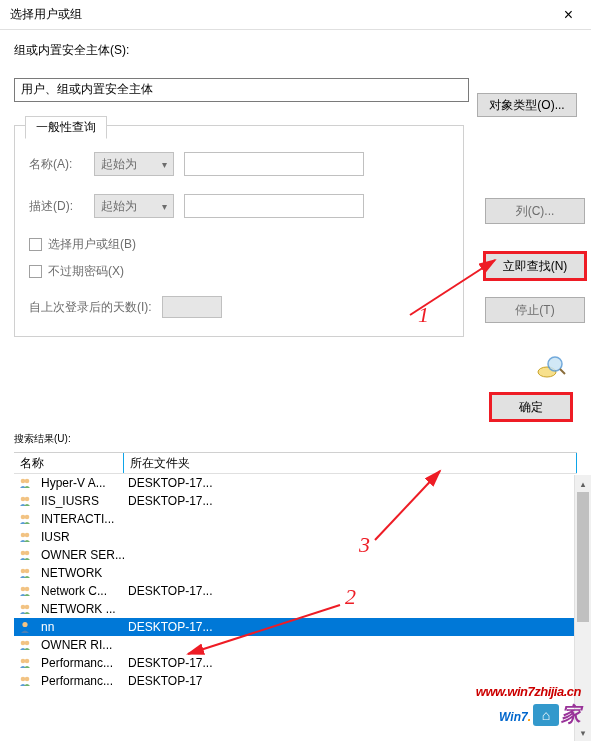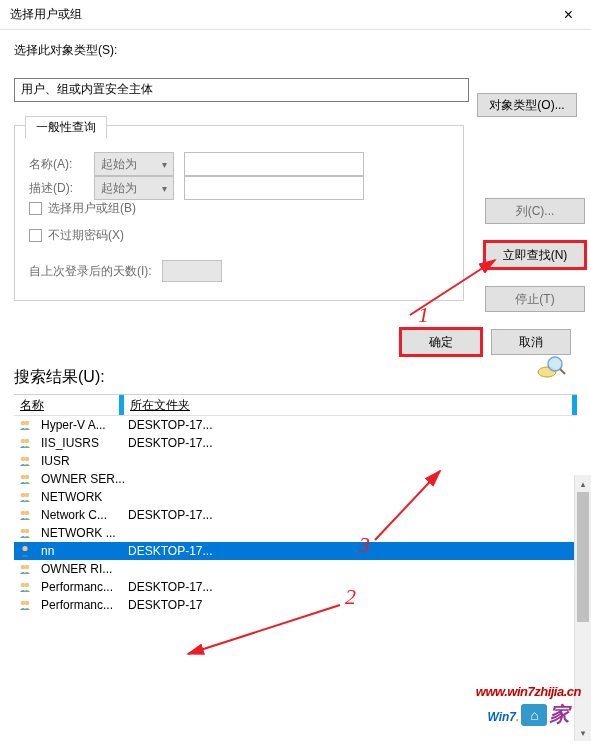--- a/index.html
+++ b/index.html
@@ -12,61 +12,61 @@
     
     .field-group { margin-bottom: 8px; }
     .field-label { display: block; margin-bottom: 3px; color: #000; }
     .field-row { display: flex; gap: 8px; align-items: center; }
     .text-input { flex: 1; height: 24px; border: 1px solid #7a7a7a; padding: 2px 6px; background: #fff; font-size: 12px; }
     .side-btn { width: 100px; height: 24px; border: 1px solid #adadad; background: #e1e1e1; cursor: pointer; font-size: 12px; margin-top: 31px; }
     
     .tab-panel { border: 1px solid #d0d0d0; margin-top: 8px; padding: 26px 14px 18px; position: relative; }
     .tab-label { position: absolute; top: -10px; left: 10px; background: #fff; padding: 2px 10px; border: 1px solid #d0d0d0; border-bottom: 1px solid #fff; font-size: 12px; }
     
-    .query-row { display: flex; align-items: center; gap: 10px; }
+    .query-row { display: flex; align-items: center; gap: 10px; margin-bottom: 18px; }
     .query-label { width: 55px; color: #6d6d6d; }
     .combo { width: 80px; height: 24px; border: 1px solid #c0c0c0; background: #e6e6e6; display: flex; align-items: center; justify-content: space-between; padding: 0 6px; color: #6d6d6d; }
     .combo-arrow { font-size: 10px; }
     .query-input { flex: 1; height: 24px; border: 1px solid #c0c0c0; background: #fff; max-width: 180px; }
     
     .right-panel { position: absolute; right: 14px; top: 198px; width: 92px; }
     .right-btn { width: 100px; height: 26px; border: 1px solid #adadad; background: #e1e1e1; cursor: pointer; font-size: 12px; display: block; margin-bottom: 18px; color: #6d6d6d; }
     .right-btn.active { border: 1px solid #adadad; color: #000; }
-    .highlight-red { outline: 3px solid #ee1c25; outline-offset: -1px; }
+    .highlight-red { outline: 3px solid #ee1c25; outline-offset: -1px; margin-top: 29px; }
     
     .checkbox-row { display: flex; align-items: center; gap: 6px; margin-bottom: 10px; color: #6d6d6d; }
     .checkbox { width: 13px; height: 13px; border: 1px solid #a0a0a0; background: #fff; }
     
     .days-row { display: flex; align-items: center; gap: 10px; margin-top: 16px; color: #6d6d6d; }
     .days-spin { width: 60px; height: 22px; border: 1px solid #c0c0c0; background: #e6e6e6; }
     
     .magnify-icon { position: absolute; right: 24px; top: 354px; }
     
     .action-row { display: flex; justify-content: flex-end; gap: 10px; margin-top: 28px; align-items: center; padding-right: 6px; }
     .action-btn { width: 80px; height: 26px; border: 1px solid #adadad; background: #e1e1e1; cursor: pointer; font-size: 12px; }
-    .search-result-label { margin-top: 12px; font-size: 16px; }
+    .search-result-label { margin-top: 12px; font-size: 10px; }
     
     .result-table { margin-top: 6px; border-top: 1px solid #d0d0d0; width: 100%; position: relative; }
     .table-header { display: flex; background: #fff; border-bottom: 1px solid #e0e0e0; }
-    .th { height: 20px; display: flex; align-items: center; padding: 0 6px; border-right: 5px solid #0ea5e9; text-decoration: underline; }
+    .th { height: 20px; display: flex; align-items: center; padding: 0 6px; border-right: 1px solid #0ea5e9; }
     .th.name { width: 110px; }
     .th.folder { flex: 1; }
     .table-body { height: 242px; overflow-y: auto; overflow-x:hidden; position: relative; }
     .tr { display: flex; height: 18px; align-items: center; font-size: 12px; }
     .tr.selected { background: #0078d7; color: #fff; }
     .td { padding: 0 4px; display: flex; align-items: center; gap: 9px; overflow: hidden; white-space: nowrap; }
     .td.name { width: 110px; }
     .td.folder { flex: 1; }
     .row-icon { width: 14px; height: 14px; display: inline-flex; align-items: center; justify-content: center; flex-shrink: 0; }
     
     .scrollbar-v { position: absolute; right: 0; top: 475px; width: 17px; height: 266px; background: #f0f0f0; border-left: 1px solid #e0e0e0; }
     .scroll-up, .scroll-down { height: 17px; background: #f0f0f0; display: flex; align-items: center; justify-content: center; font-size: 9px; color: #606060; }
     .scroll-thumb { margin: 0 2px; background: #c0c0c0; height: 130px; }
     
-    .watermark { position: absolute; right: 10px; bottom: 18px; text-align: center; pointer-events: none; }
+    .watermark { position: absolute; right: 10px; bottom: 18px; text-align: right; pointer-events: none; }
     .wm-url { color: #cc0000; font-style: italic; font-size: 13px; font-weight: bold; letter-spacing: -0.5px; }
     .wm-logo { display: inline-flex; align-items: center; gap: 2px; margin-top: 2px; }
     .wm-win7 { font-size: 20px; font-weight: bold; color: #0066cc; font-style: italic; }
     .wm-dot { color: #ff9900; }
     .wm-home { width: 26px; height: 22px; background: #3399cc; border-radius: 3px; color:#fff; display:inline-flex; align-items:center; justify-content:center; font-size:14px; }
     .wm-jia { font-size: 20px; font-weight: bold; color: #993399; font-style: italic; }
     
     .anno { position: absolute; color: #ee1c25; font-size: 22px; font-style: italic; font-family: 'Times New Roman', serif; pointer-events: none; }
     .arrow-svg { position: absolute; pointer-events: none; }
   </style>
@@ -74,21 +74,21 @@
 <body>
 
 <div class="titlebar">
   <span>选择用户或组</span>
   <span class="close-btn">×</span>
 </div>
 
 <div class="content">
 
   <div class="field-group">
-    <label class="field-label">选择此对象类型(S):</label>
+    <label class="field-label">组或内置安全主体(S):</label>
     <div class="field-row">
       <input class="text-input" type="text" readonly="" value="用户、组或内置安全主体" style="">
       <button class="side-btn">对象类型(O)...</button>
     </div>
   </div>
 
 
   <div class="tab-panel" style="width:450px;">
     <div class="tab-label">一般性查询</div>
 
@@ -120,21 +120,20 @@
     </div>
 
     <div class="days-row">
       <span>自上次登录后的天数(I):</span>
       <div class="days-spin"></div>
     </div>
   </div>
 
   <div class="action-row">
     <button class="action-btn highlight-red">确定</button>
-    <button class="action-btn">取消</button>
   </div>
 
   <div class="search-result-label">搜索结果(U):</div>
 
   <div class="result-table">
     <div class="table-header">
       <div class="th name">名称</div>
       <div class="th folder">所在文件夹</div>
     </div>
     <div class="table-body" id="table-body">
@@ -161,20 +160,36 @@
                 <circle cx="5" cy="5" r="2.3" fill="#f2c383"></circle>
                 <circle cx="9" cy="5" r="2.3" fill="#f2c383"></circle>
                 <path d="M2 12 Q5 8 8 12 Z" fill="#5a9bd5"></path>
                 <path d="M6 12 Q9 8 12 12 Z" fill="#6fb36f"></path>
               </svg>
             </span>
             <span>IIS_IUSRS</span>
           </div>
           <div class="td folder">
             <span>DESKTOP-17...</span>
+          </div>
+        </div>
+        <div class="tr">
+          <div class="td name">
+            <span class="row-icon">
+              <svg width="14" height="14" viewBox="0 0 14 14">
+                <circle cx="5" cy="5" r="2.3" fill="#f2c383"></circle>
+                <circle cx="9" cy="5" r="2.3" fill="#f2c383"></circle>
+                <path d="M2 12 Q5 8 8 12 Z" fill="#5a9bd5"></path>
+                <path d="M6 12 Q9 8 12 12 Z" fill="#6fb36f"></path>
+              </svg>
+            </span>
+            <span>INTERACTI...</span>
+          </div>
+          <div class="td folder">
+            <span></span>
           </div>
         </div>
         <div class="tr">
           <div class="td name">
             <span class="row-icon">
               <svg width="14" height="14" viewBox="0 0 14 14">
                 <circle cx="5" cy="5" r="2.3" fill="#f2c383"></circle>
                 <circle cx="9" cy="5" r="2.3" fill="#f2c383"></circle>
                 <path d="M2 12 Q5 8 8 12 Z" fill="#5a9bd5"></path>
                 <path d="M6 12 Q9 8 12 12 Z" fill="#6fb36f"></path>

